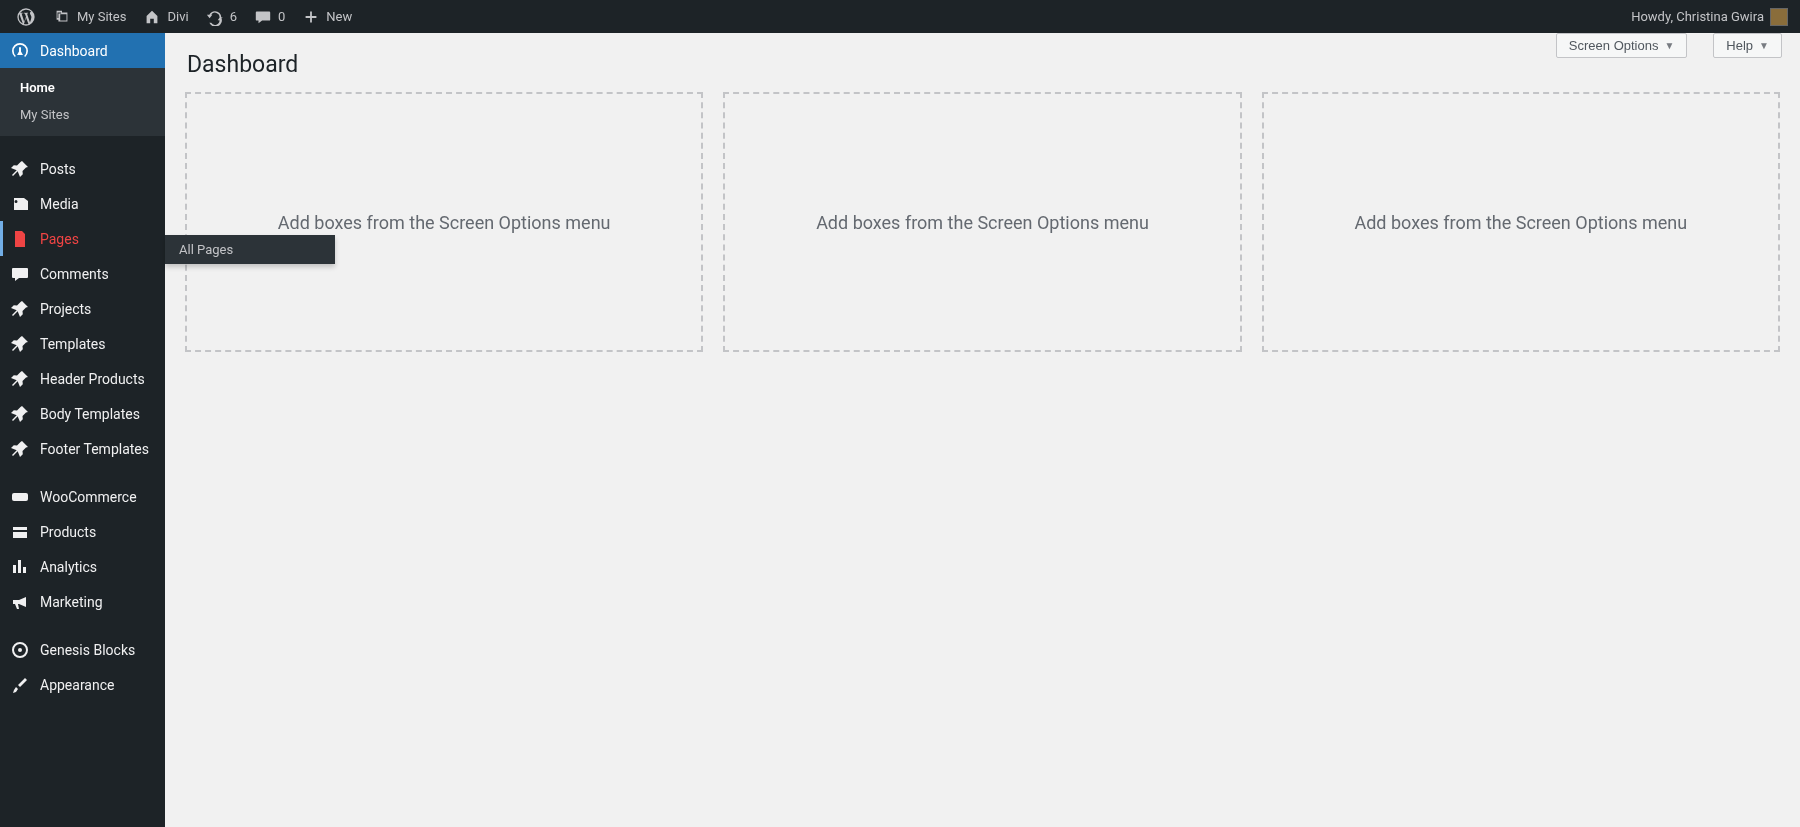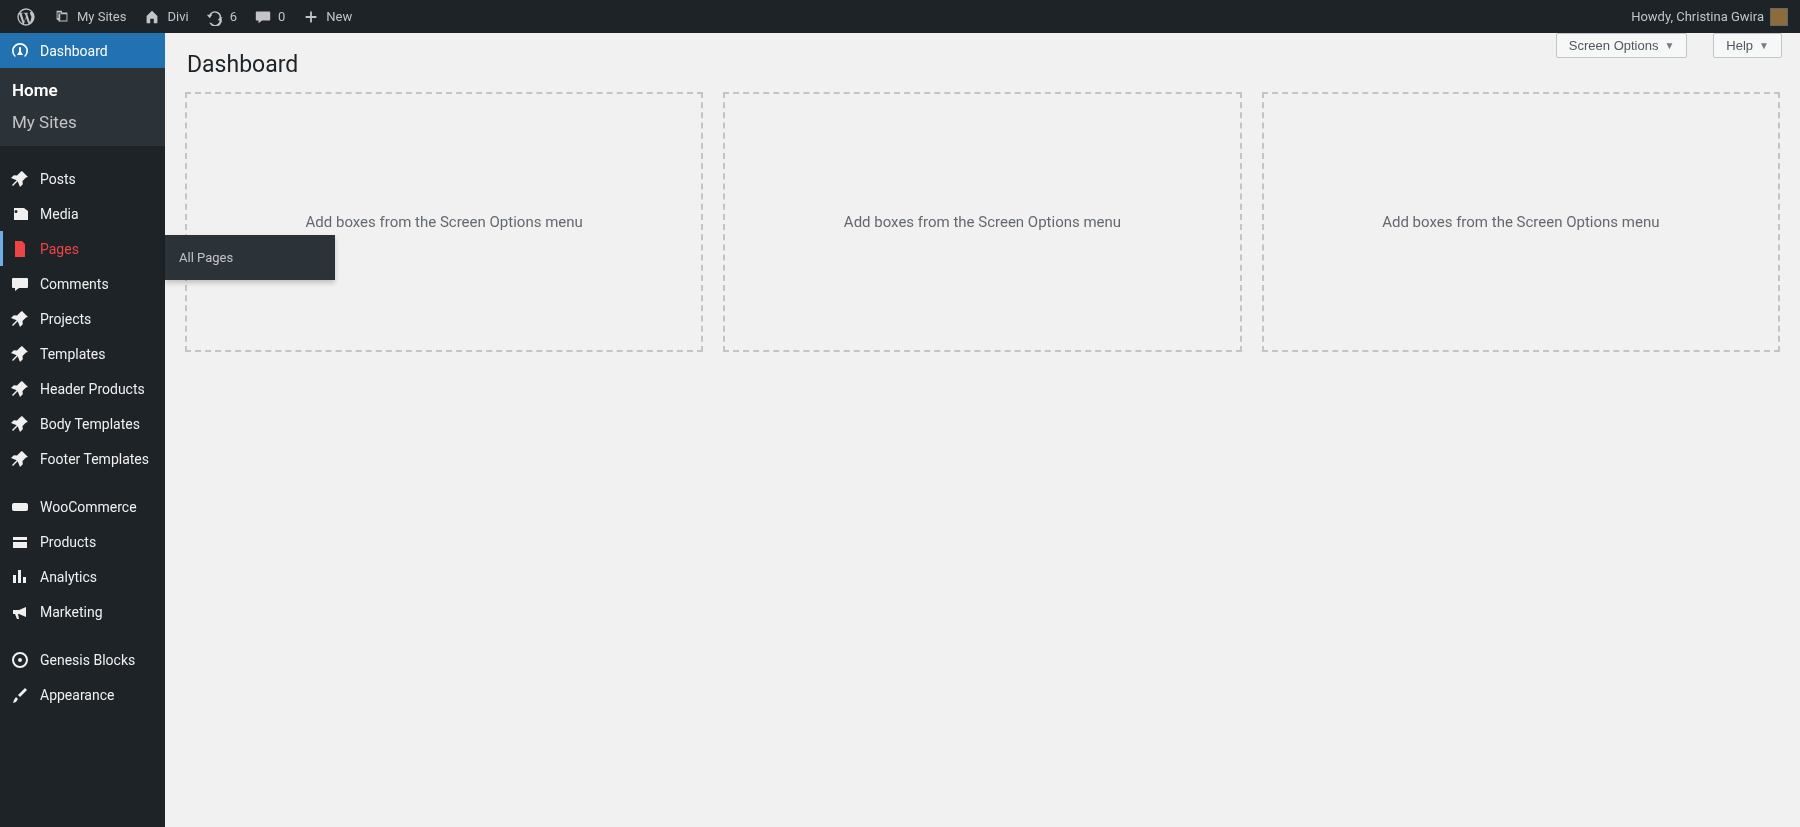--- a/index.html
+++ b/index.html
@@ -14,36 +14,36 @@
 
 
 .sidebar { position: absolute; top: 33px; left: 0; width: 165px; bottom: 0; background: #1d2327; color: #f0f0f1; font-size: 14px; z-index: 50; }
 .menu-item { display: flex; align-items: center; height: 35px; padding: 0 10px; color: #f0f0f1; cursor: pointer; gap: 10px; position: relative; }
 .menu-item.current { background: #2271b1; color: #fff; }
 .menu-item.current::after { content: ""; position: absolute; right: -8px; top: 50%; transform: translateY(-50%); border: 8px solid transparent; border-right-color: #f1f1f1; }
 .menu-item.open-sub { color: #ef4444; }
 .menu-item.open-sub::before { content: ""; position: absolute; left: 0; top: 0; bottom: 0; width: 3px; background: #72aee6; }
 .menu-icon { width: 20px; height: 20px; display: inline-flex; align-items: center; justify-content: center; flex-shrink: 0; }
 .submenu-inline { background: #2c3338; padding: 6px 0 8px 0; }
-.submenu-link { display: block; padding: 6px 12px; color: #c3c4c7; font-size: 17px; cursor: pointer; }
+.submenu-link { display: block; padding: 6px 20px; color: #c3c4c7; font-size: 13px; cursor: pointer; }
 .submenu-link.current { color: #fff; font-weight: 600; }
 
 
-.flyout { position: absolute; left: 165px; top: 235px; width: 170px; background: #2c3338; padding: 8px 0; box-shadow: 0 3px 5px rgba(0,0,0,.2); z-index: 60; }
+.flyout { position: absolute; left: 165px; top: 235px; width: 170px; background: #2c3338; padding: 0 0; box-shadow: 0 3px 5px rgba(0,0,0,.2); z-index: 60; }
 .flyout-item { display: flex; align-items: center; padding: 7px 14px; color: #c3c4c7; font-size: 13px; cursor: pointer; gap: 12px; }
 .annot-badge { width: 26px; height: 26px; border-radius: 50%; background: #e23a2e; color: #fff; display: inline-flex; align-items: center; justify-content: center; font-weight: 700; font-size: 13px; }
 
 
 .main { position: absolute; top: 33px; left: 165px; right: 0; bottom: 0; padding: 0 20px 20px 20px; }
 .top-controls { position: absolute; top: 33px; right: 18px; display: flex; gap: 26px; }
 .screen-btn { background: #f6f7f7; border: 1px solid #c3c4c7; color: #50575e; font-size: 13px; padding: 4px 12px; border-radius: 2px; cursor: pointer; display: inline-flex; align-items: center; gap: 6px; }
 .screen-btn .tri { font-size: 10px; color: #787c82; }
 .page-title { font-size: 23px; font-weight: 400; color: #1d2327; padding: 18px 0 14px 2px; }
 .widget-row { display: flex; gap: 20px; }
-.widget-col { flex: 1; border: 2px dashed #c3c4c7; height: 260px; display: flex; align-items: center; justify-content: center; color: #646970; font-size: 15px; background: transparent; }
+.widget-col { flex: 1; border: 2px dashed #c3c4c7; height: 260px; display: flex; align-items: center; justify-content: center; color: #646970; font-size: 18px; background: transparent; }
 
 
 .ico { fill: currentColor; }
 </style>
 </head>
 <body>
 
 <div class="adminbar">
   <div class="adminbar-left">
     <a class="adminbar-item">

